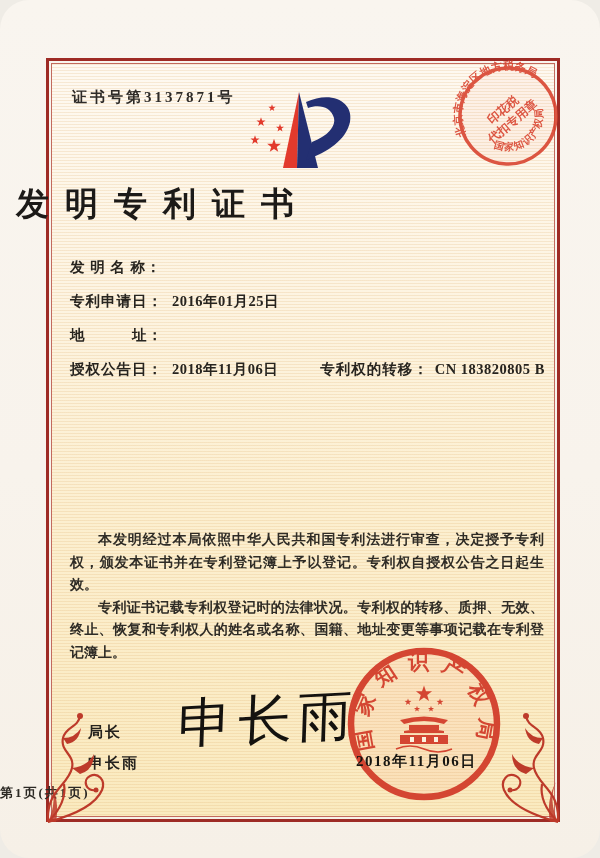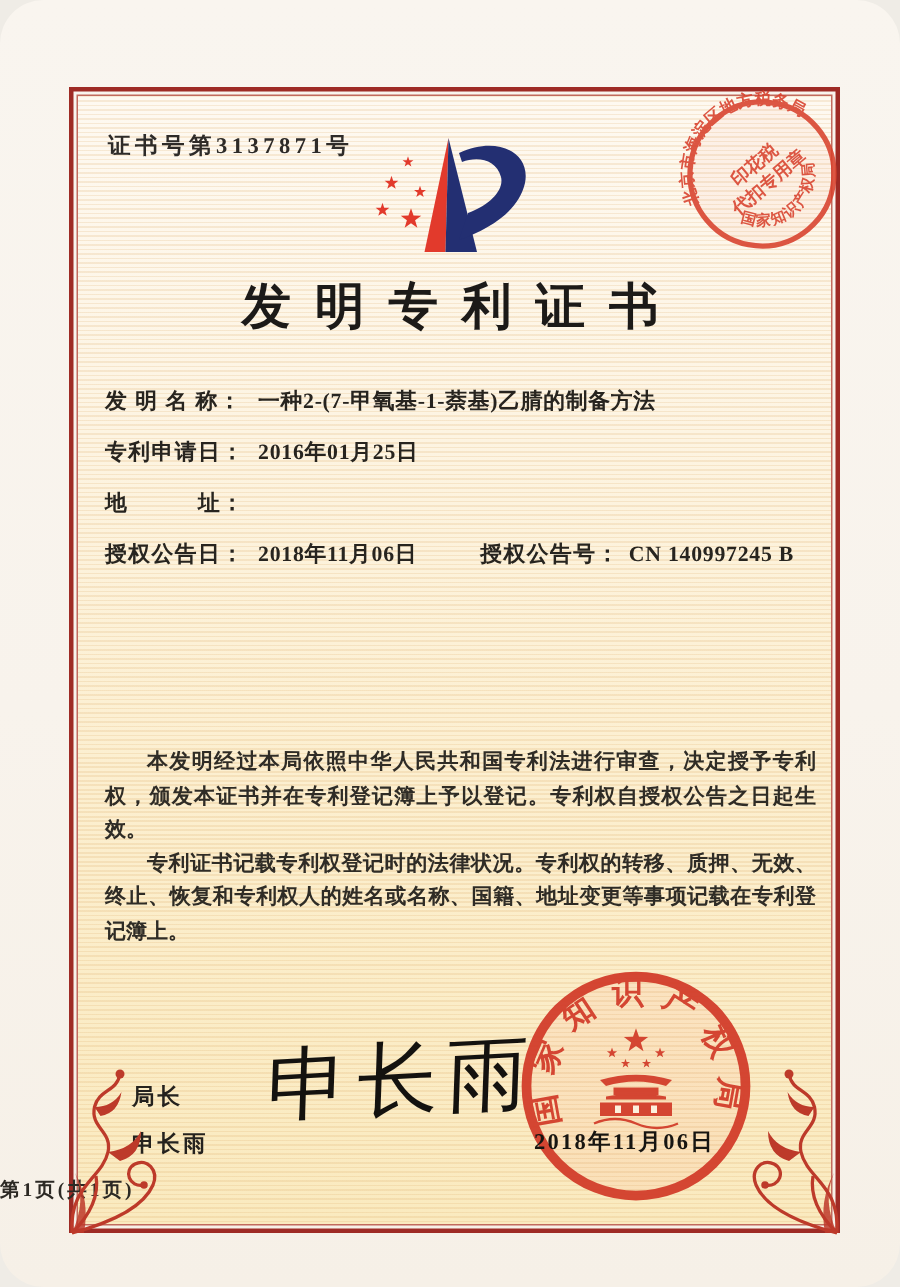--- a/index.html
+++ b/index.html
@@ -29,44 +29,44 @@
   }
   
   .cert-no {
     position:absolute; left:72px; top:88px;
     font-size:15px; font-weight:700; color:#2e2b28; letter-spacing:3px;
     font-family:"Liberation Serif","DejaVu Serif",serif;
   }
   .logo { position:absolute; left:228px; top:88px; width:150px; height:86px; }
   .title {
     position:absolute; left:0; right:0; top:182px;
-    text-align:center; font-size:33px; font-weight:700; color:#1c1a18;
+    text-align:left; font-size:33px; font-weight:700; color:#1c1a18;
     letter-spacing:16px; text-indent:16px;
     font-family:"Liberation Sans","DejaVu Sans",sans-serif;
   }
   
   .tax-stamp {
     position:absolute; left:452px; top:60px; width:112px; height:112px;
     transform:rotate(-40deg); transform-origin:50% 50%; opacity:0.88;
   }
   
   .fields { position:absolute; left:70px; right:55px; top:258px; }
   .field-row {
     display:flex; align-items:baseline; height:34px;
     font-size:14.5px; color:#27241f;
     font-family:"Liberation Serif","DejaVu Serif",serif;
   }
   .field-label { flex:0 0 102px; font-weight:700; letter-spacing:1px; }
   .field-value { font-weight:600; letter-spacing:0.5px; white-space:nowrap; }
   .field-label.second { flex:0 0 auto; margin-left:42px; }
   
   .body-text {
-    position:absolute; left:70px; right:56px; top:498px;
+    position:absolute; left:70px; right:56px; top:528px;
     font-size:14px; line-height:22.5px; color:#2f2c26;
-    text-align:justify; font-family:Liberation Serif, serif;
+    text-align:justify; font-family:Liberation Sans, sans-serif;
   }
   .body-text p { margin:0; text-indent:2em; font-weight:600; }
   
   .issuer {
     position:absolute; left:88px; top:716px;
     font-size:15px; font-weight:700; color:#25221e; line-height:31px;
     letter-spacing:2px; font-family:"Liberation Sans","DejaVu Sans",sans-serif;
   }
   .signature {
     position:absolute; left:178px; top:684px; width:180px;
@@ -134,34 +134,33 @@
     <use href="#star" transform="translate(52,40) scale(0.42)" fill="#e23a2c"></use>
     <use href="#star" transform="translate(27,52) scale(0.48)" fill="#e23a2c"></use>
     <use href="#star" transform="translate(46,58) scale(0.72)" fill="#e23a2c"></use>
   </svg>
 
   <div class="title">发明专利证书</div>
 
   <div class="fields">
     <div class="field-row">
       <span class="field-label">发 明 名 称：</span>
-      <span class="field-value">一种2-(7-甲氧基-1-萘基)乙腈的制备方法</span>
     </div>
     <div class="field-row">
       <span class="field-label">专利申请日：</span>
       <span class="field-value">2016年01月25日</span>
     </div>
     <div class="field-row">
       <span class="field-label">地　　　址：</span>
     </div>
     <div class="field-row">
       <span class="field-label">授权公告日：</span>
       <span class="field-value">2018年11月06日</span>
-      <span class="field-label second">授权公告号：</span>
-      <span class="field-value" style="margin-left:6px">CN 140997245 B</span>
+      <span class="field-label second">专利权的转移：</span>
+      <span class="field-value" style="margin-left:6px">CN 183820805 B</span>
     </div>
   </div>
 
   <div class="body-text">
     <p>本发明经过本局依照中华人民共和国专利法进行审查，决定授予专利权，颁发本证书并在专利登记簿上予以登记。专利权自授权公告之日起生效。</p>
     <p>专利证书记载专利权登记时的法律状况。专利权的转移、质押、无效、终止、恢复和专利权人的姓名或名称、国籍、地址变更等事项记载在专利登记簿上。</p>
   </div>
 
   <div class="issuer">
     <div>局长</div>

